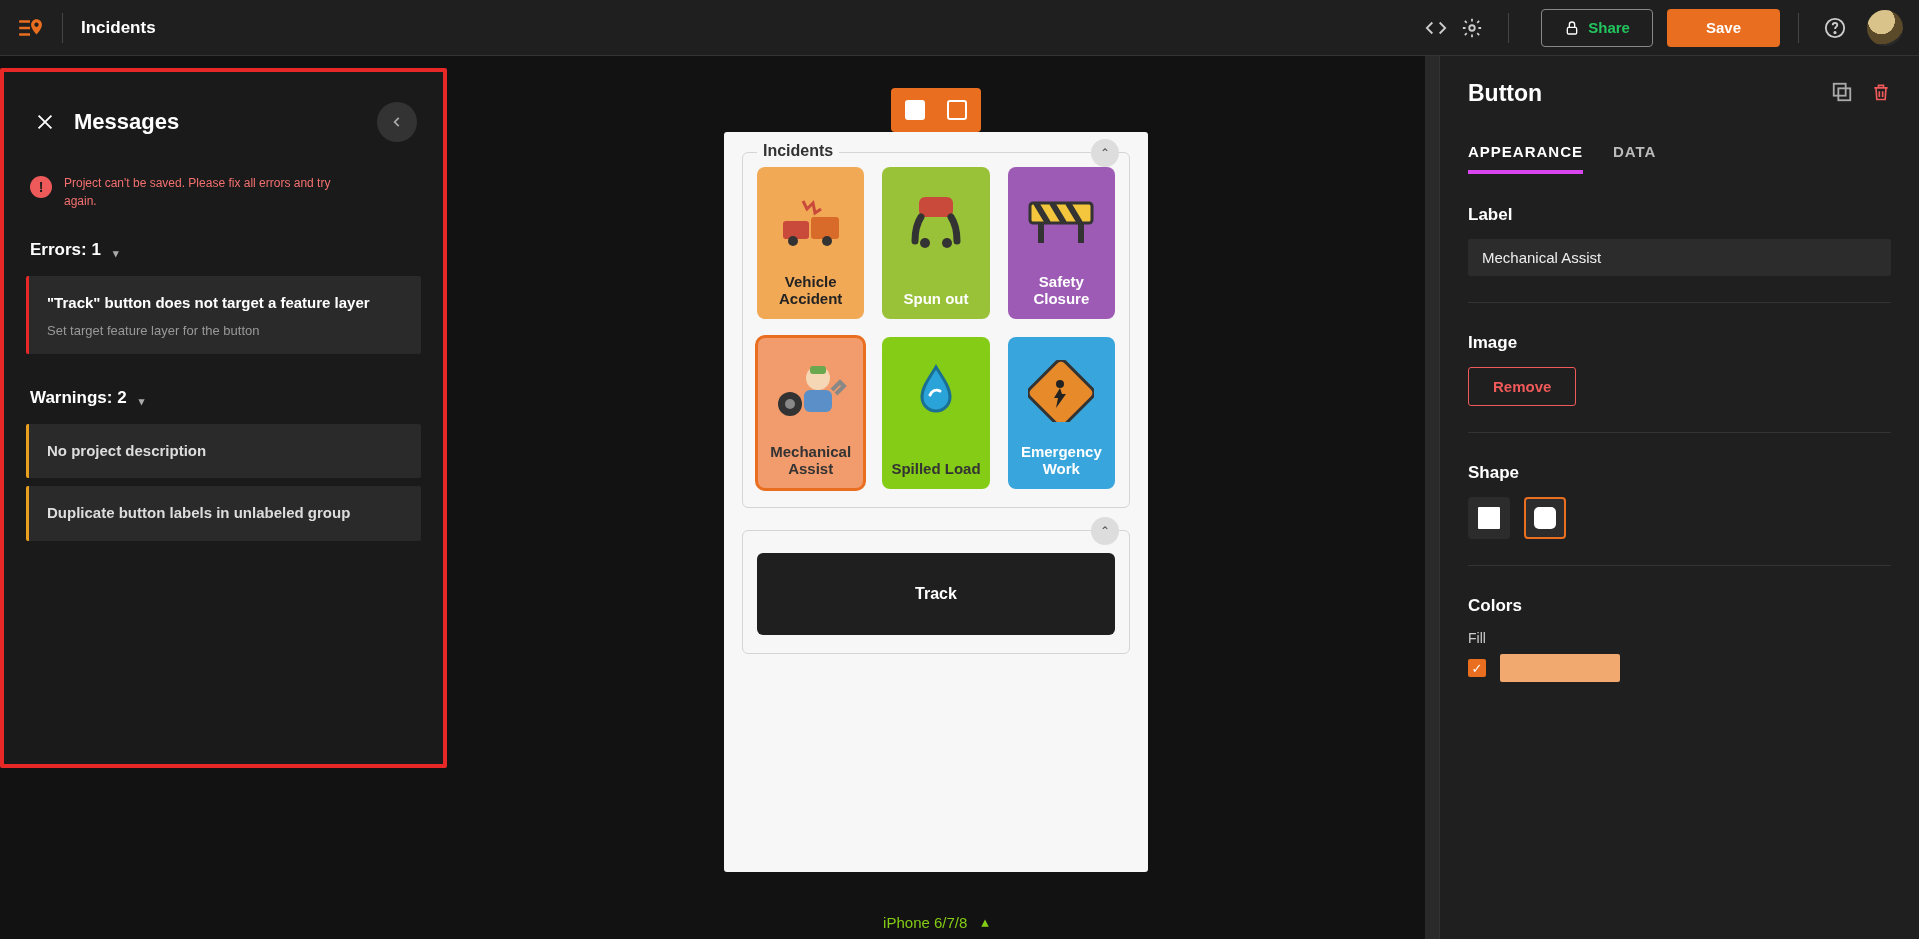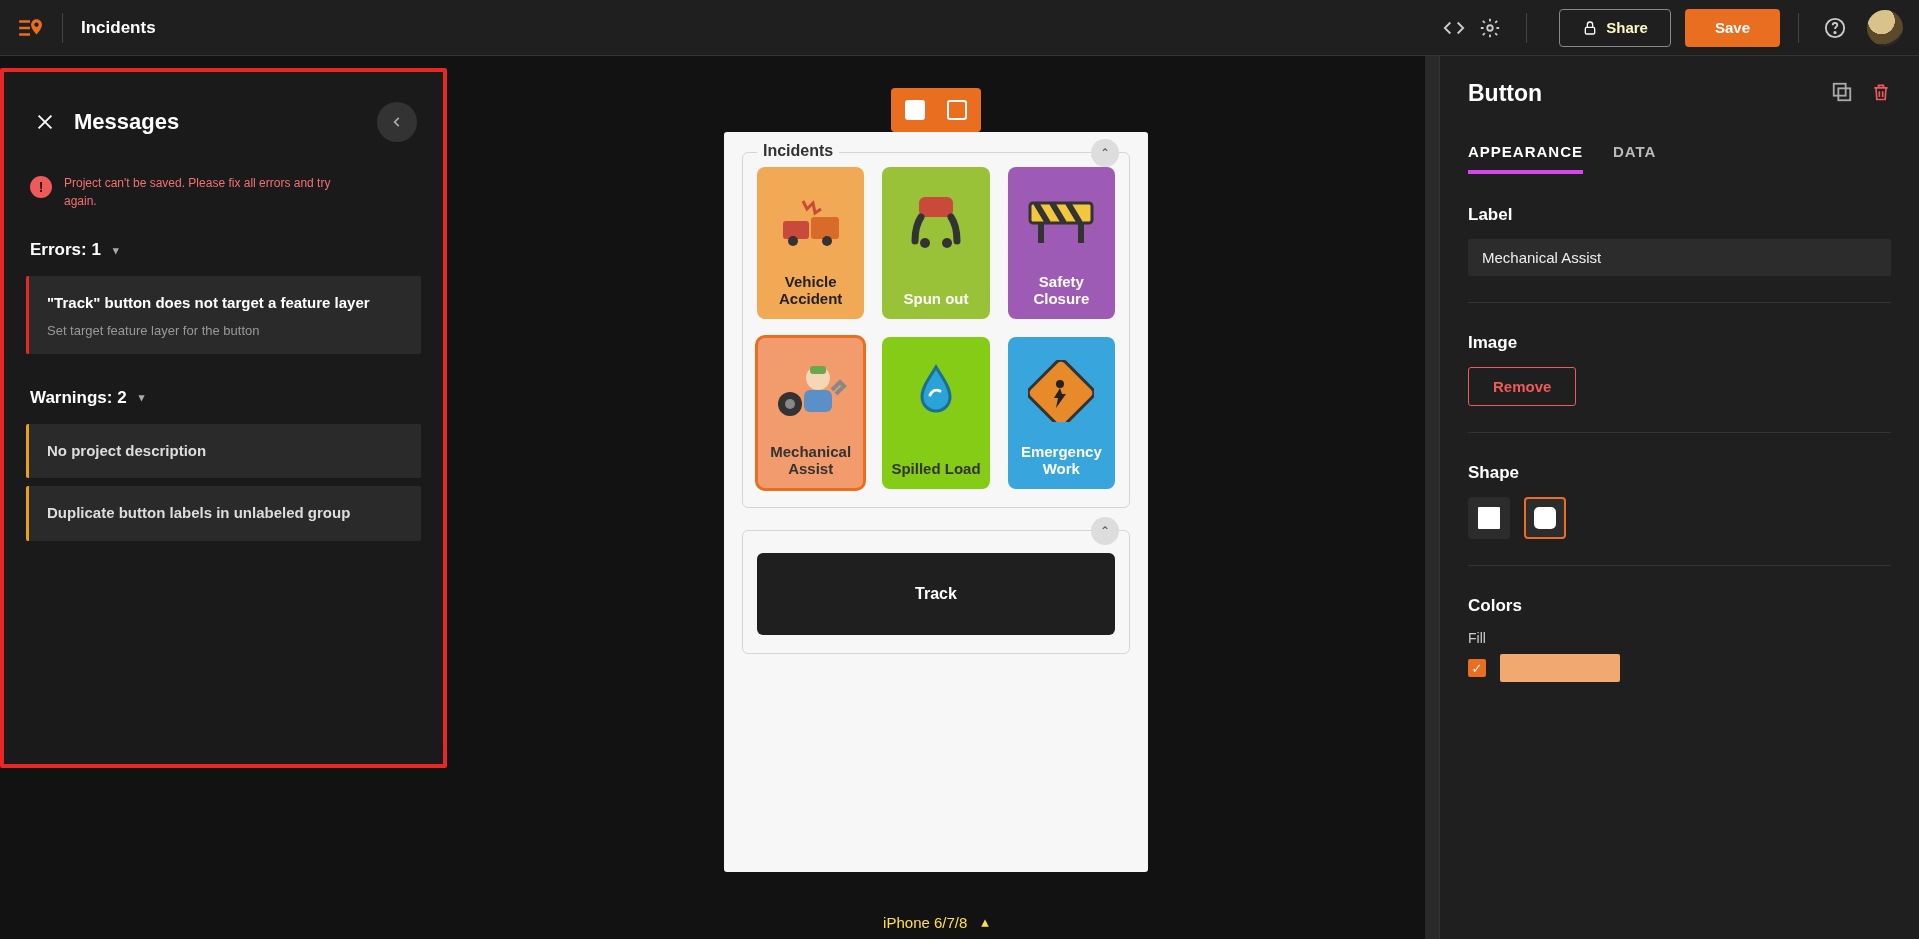--- a/index.html
+++ b/index.html
@@ -30,27 +30,27 @@
   .proj-title { font-size: 17px; font-weight: 600; }
   .topbar-spacer { flex: 1; }
   .top-icon {
     width: 36px; height: 36px;
     display: flex; align-items: center; justify-content: center;
     color: #ccc; cursor: pointer; border-radius: 4px;
   }
   .share-btn {
     border: 1px solid #888; border-radius: 4px;
     height: 38px; padding: 0 22px; margin-left: 14px;
-    background: transparent; color: #fef9c3; font-weight: 600;
+    background: transparent; color: #22c55e; font-weight: 600;
     display: flex; align-items: center; gap: 8px; cursor: pointer;
     font-size: 15px;
   }
   .save-btn {
     background: #e96e1f; border: none; border-radius: 4px;
-    height: 38px; padding: 0 30px; margin-left: 14px;
+    height: 38px; padding: 0 39px; margin-left: 14px;
     color: #fff; font-weight: 700; cursor: pointer; font-size: 15px;
   }
   .avatar {
     width: 36px; height: 36px; border-radius: 50%;
     background: radial-gradient(circle at 40% 30%, #d9c38a 0 40%, #5a4a2a 41% 70%, #2a2a2a 71%);
     margin-left: 14px;
   }
   
   .main { display: flex; height: calc(100% - 56px); }
   
@@ -78,21 +78,21 @@
     display:flex; gap:12px; padding: 14px 26px; align-items:flex-start;
   }
   .alert-icon {
     width:22px; height:22px; border-radius:50%; background:#ee5a5a;
     display:flex; align-items:center; justify-content:center; flex-shrink:0;
     margin-top:2px;
   }
   .alert-icon span { color:#1a1a1a; font-weight:800; font-size:14px; }
   .alert-text { color:#f47070; font-size:12px; line-height:1.5; max-width:300px; }
   .section-head {
-    display:flex; align-items:center; gap:12px;
+    display:flex; align-items:flex-end; gap:12px;
     padding: 16px 26px 8px 26px; font-size:17px; font-weight:600;
     cursor:pointer;
   }
   .caret { color:#aaa; font-size:11px; }
   .err-card {
     background:#2a2a2a; margin: 8px 22px; padding:16px 18px;
     border-left: 3px solid #e82727; border-radius:2px;
   }
   .err-title { font-weight:700; font-size:15px; line-height:1.5; }
   .err-sub { color:#999; font-size:13px; margin-top:8px; }
@@ -162,21 +162,21 @@
     position:relative;
   }
   .track-btn {
     background:#1f1f1f; color:#fff; border-radius:6px;
     height:82px; display:flex; align-items:center; justify-content:center;
     font-weight:700; font-size:16px; cursor:pointer;
   }
   .device-foot {
     position:absolute; bottom:8px; left:0; right:0;
     display:flex; align-items:center; justify-content:center; gap:14px;
-    color:#fde047; font-size:15px;
+    color:#84cc16; font-size:15px;
   }
   .scrollbar-stub { width:14px; background:#2a2a2a; }
   .scrollbar-stub::before { content:""; display:block; height:100%; }
   
   .props {
     width:480px; background:#1f1f1f; padding:24px 28px; overflow:hidden;
     border-left:1px solid #333;
   }
   .props-head { display:flex; align-items:center; }
   .props-title { font-size:23px; font-weight:700; flex:1; }

